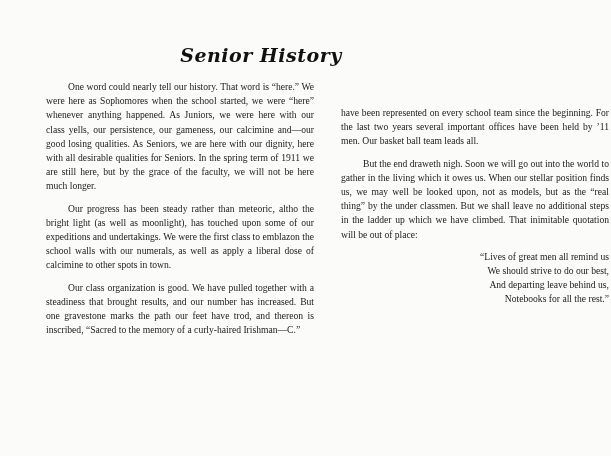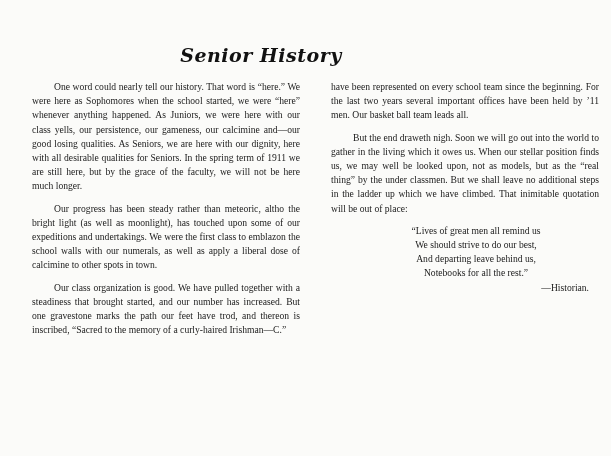--- a/index.html
+++ b/index.html
@@ -2,39 +2,38 @@
 <html><head>
 <meta charset="utf-8">
 <style>
   html, body { margin:0; padding:0; }
   body { width:611px; height:456px; background:#fbfbf9; position:relative; overflow:hidden;
          font-family:"Liberation Serif","DejaVu Serif",serif; color:#1a1a1a; }
   .title { position:absolute; left:0; width:522px; top:44px; text-align:center;
            font-family:"DejaVu Serif",serif; font-weight:bold; font-size:19px; letter-spacing:0.5px;
            font-style:italic; color:#111; }
   .col { position:absolute; top:80px; width:268px; font-size:9.6px; line-height:14.2px; text-align:justify; }
-  .col.left { left:32px; }
-  .col.right { left:331px; }
+  .col.left { left:46px; }
+  .col.right { left:341px;margin-top:26px; }
   .col p { margin:0 0 8px 0; text-indent:22px; }
   .col p.noindent { text-indent:0; }
-  .poem { margin:0 0 9px 22px; white-space:pre-line; text-align:center; }
+  .poem { margin:0 0 9px 22px; white-space:pre-line; text-align:right; }
   .sig { text-align:right; padding-right:10px; margin-top:-9px; }
 </style>
 </head>
 <body>
 
 <div class="title">Senior History</div>
 
 <div class="col left">
   <p>One word could nearly tell our history. That word is “here.” We were here as Sophomores when the school started, we were “here” whenever anything happened. As Juniors, we were here with our class yells, our persistence, our gameness, our calcimine and—our good losing qualities. As Seniors, we are here with our dignity, here with all desirable qualities for Seniors. In the spring term of 1911 we are still here, but by the grace of the faculty, we will not be here much longer.</p>
   <p>Our progress has been steady rather than meteoric, altho the bright light (as well as moonlight), has touched upon some of our expeditions and undertakings. We were the first class to emblazon the school walls with our numerals, as well as apply a liberal dose of calcimine to other spots in town.</p>
-  <p>Our class organization is good. We have pulled together with a steadiness that brought started, and our number has increased. But one gravestone marks the path our feet have trod, and thereon is inscribed, “Sacred to the memory of a curly-haired Irishman—C.”</p>
+  <p>Our class organization is good. We have pulled together with a steadiness that brought results, and our number has increased. But one gravestone marks the path our feet have trod, and thereon is inscribed, “Sacred to the memory of a curly-haired Irishman—C.”</p>
 </div>
 
 <div class="col right">
   <p class="noindent">have been represented on every school team since the beginning. For the last two years several important offices have been held by ’11 men. Our basket ball team leads all.</p>
   <p>But the end draweth nigh. Soon we will go out into the world to gather in the living which it owes us. When our stellar position finds us, we may well be looked upon, not as models, but as the “real thing” by the under classmen. But we shall leave no additional steps in the ladder up which we have climbed. That inimitable quotation will be out of place:</p>
   <div class="poem">“Lives of great men all remind us
 We should strive to do our best,
 And departing leave behind us,
 Notebooks for all the rest.”</div>
-  <div class="sig">—Historian.</div>
 </div>
 
 </body></html>

